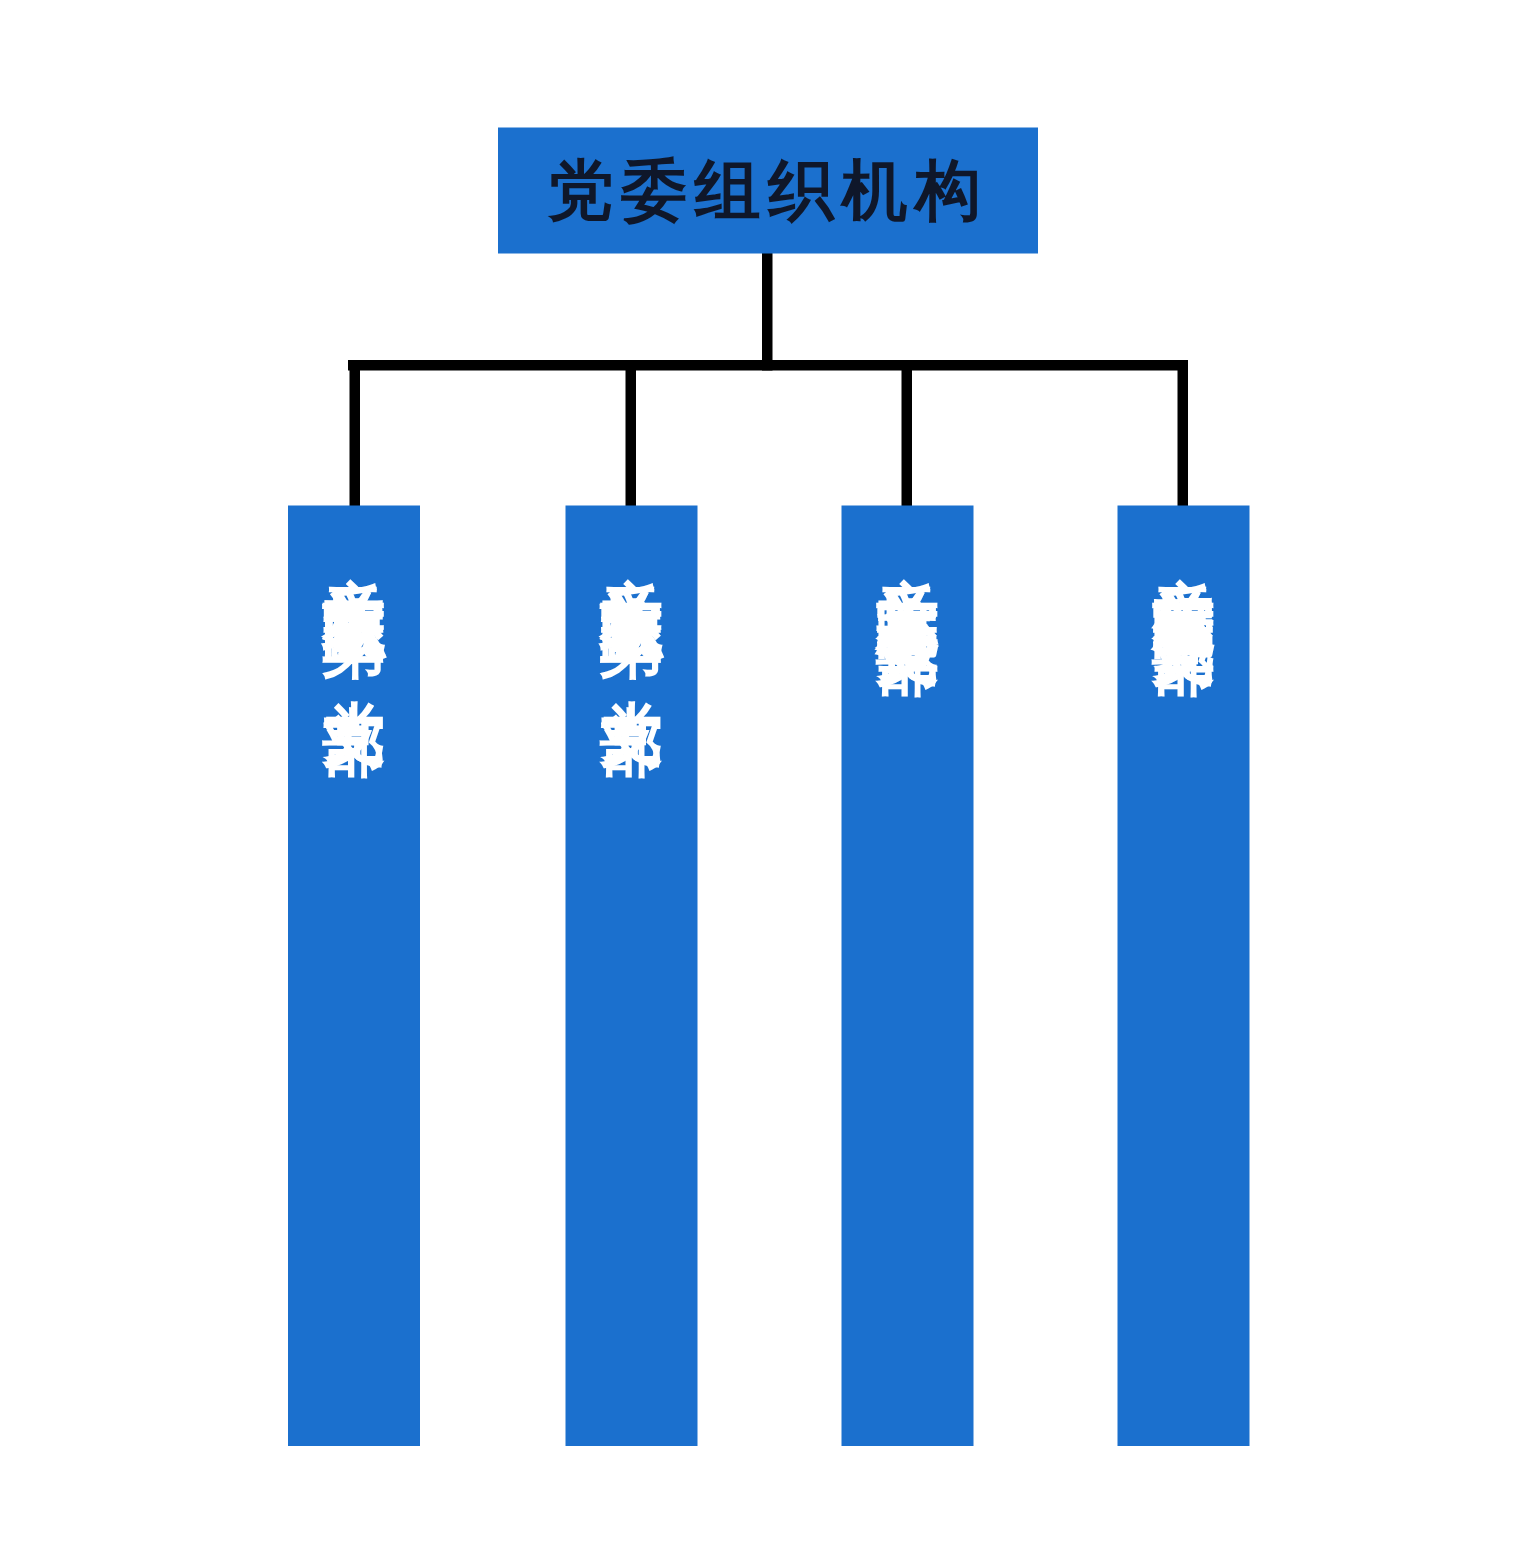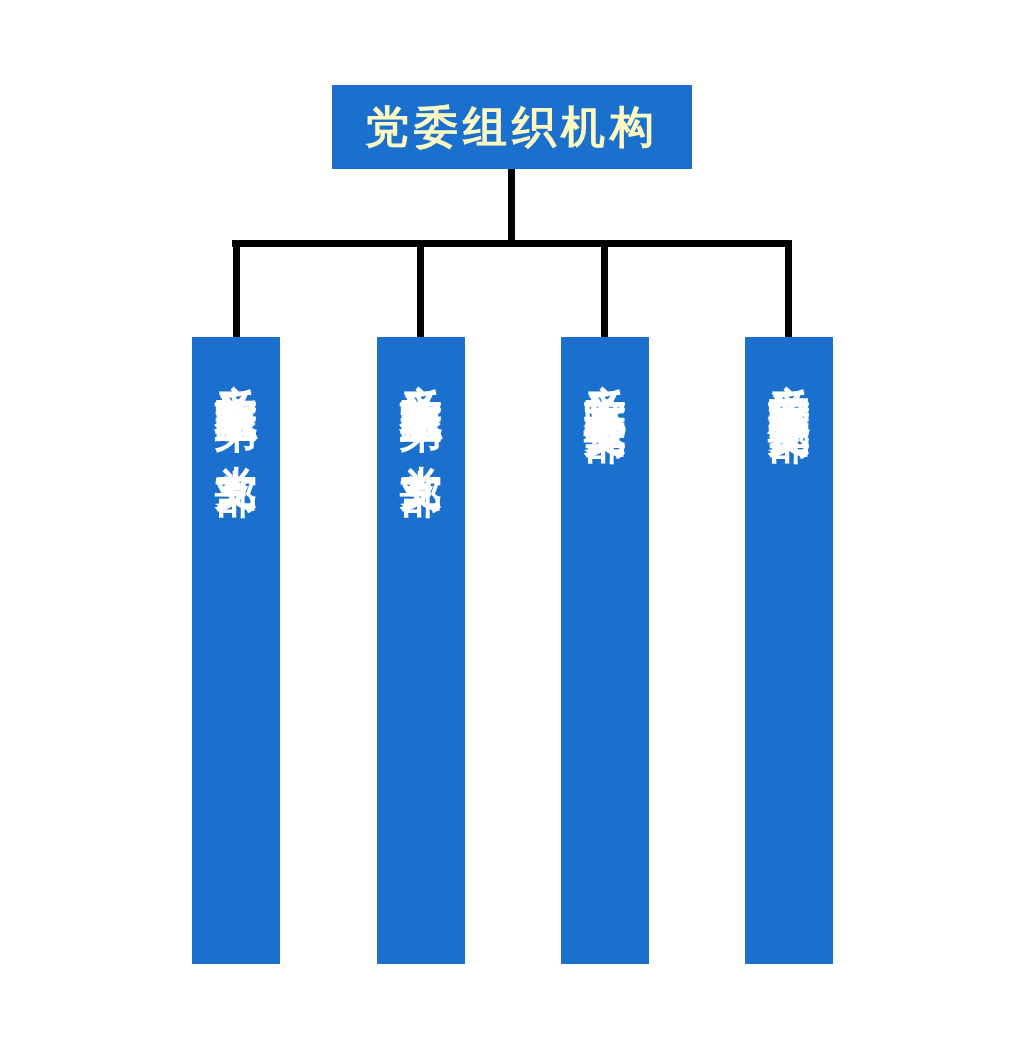--- a/index.html
+++ b/index.html
@@ -43,21 +43,21 @@
   .drop-4 { left: 785px; }
 
   
   .root-node {
     position: absolute;
     left: 332px;
     top: 85px;
     width: 360px;
     height: 84px;
     background: #1b70ce;
-    color: #fef9c3;
+    color: #0f172a;
     display: flex;
     align-items: center;
     justify-content: center;
     font-size: 44px;
     font-weight: bold;
     letter-spacing: 5px;
     white-space: nowrap;
   }
 
   

